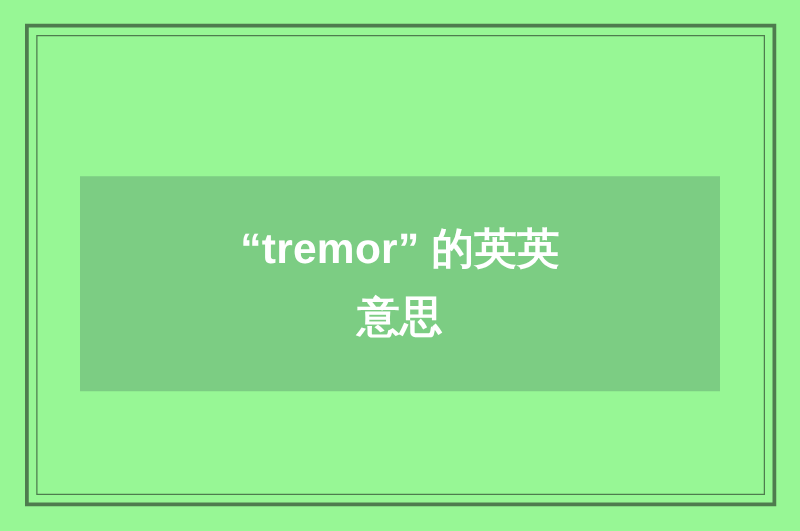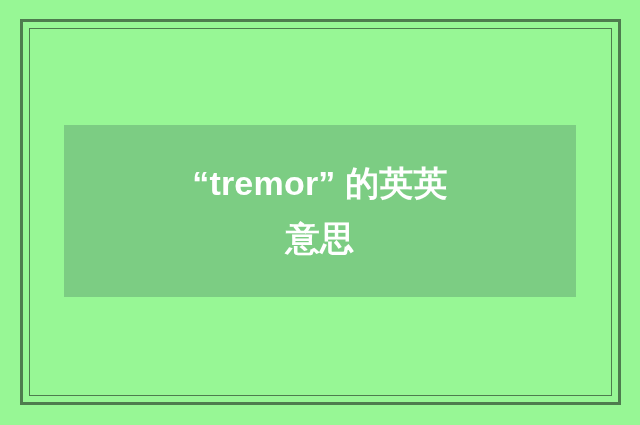--- a/index.html
+++ b/index.html
@@ -41,21 +41,21 @@
     height: 368px;
     border: 1px solid #4e7c4e;
     box-sizing: border-box;
     pointer-events: none;
   }
 
   
   .title-panel {
     position: absolute;
     left: 64px;
-    top: 125px;
+    top: 141px;
     width: 512px;
     height: 172px;
     background: #7ccd83;
     box-sizing: border-box;
     display: flex;
     align-items: center;
     justify-content: center;
     padding: 0 26px;
   }
 

